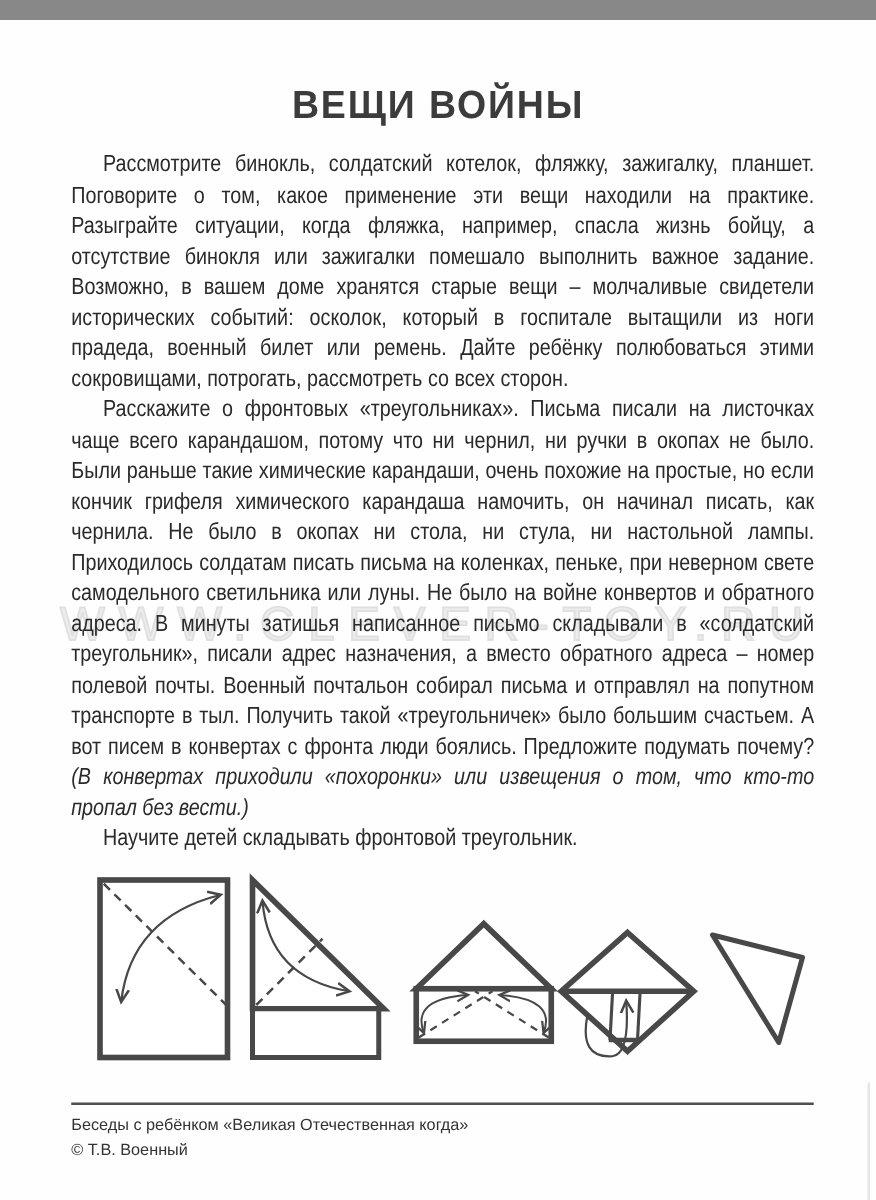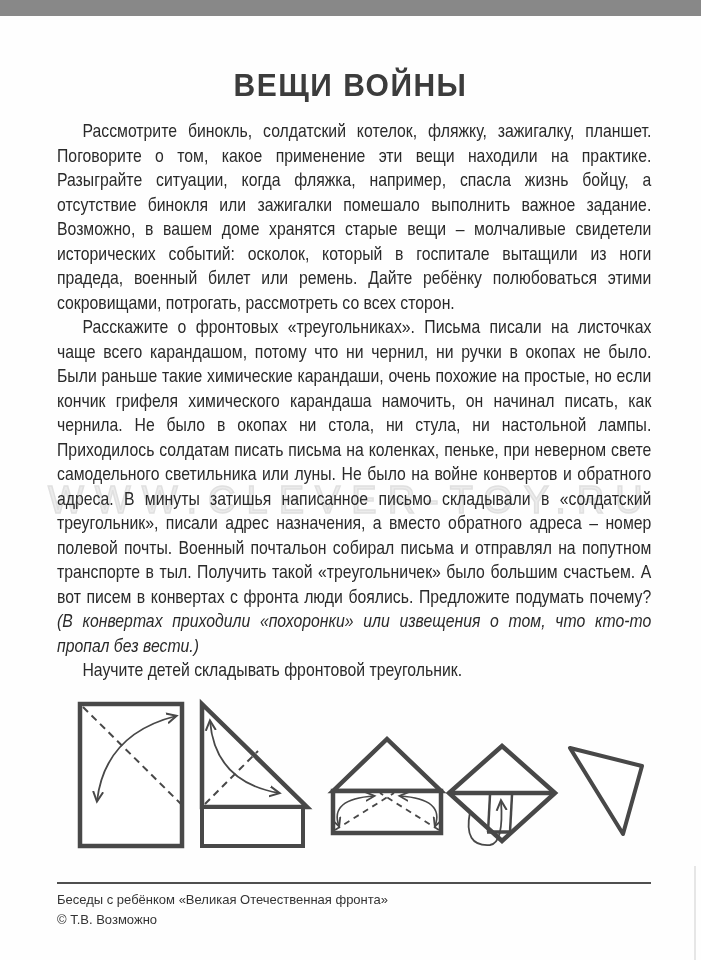--- a/index.html
+++ b/index.html
@@ -172,18 +172,18 @@
       <line x1="430" y1="138" x2="454" y2="138" stroke-width="3.5"></line>
       <path d="M 413 118 Q 406 153 433 151 Q 447 149 444 107" stroke-width="1.8" marker-end="url(#ah)"></path>
     </g>
 
     <g fill="none" stroke="#484848" aria-label="finished-letter-triangle">
       <polygon points="513,54 585,72 566,140" stroke-width="4" fill="#fff" stroke-linejoin="round"></polygon>
     </g>
   </svg>
 
   <div class="footer-rule"></div>
-  <div class="footer-line1">Беседы с ребёнком «Великая Отечественная фронта»</div>
-  <div class="footer-line2">© Т.В. Возможно</div>
+  <div class="footer-line1">Беседы с ребёнком «Великая Отечественная когда»</div>
+  <div class="footer-line2">© Т.В. Военный</div>
 
 
   <div class="scan-edge"></div>
 </div>
 
 </body></html>

